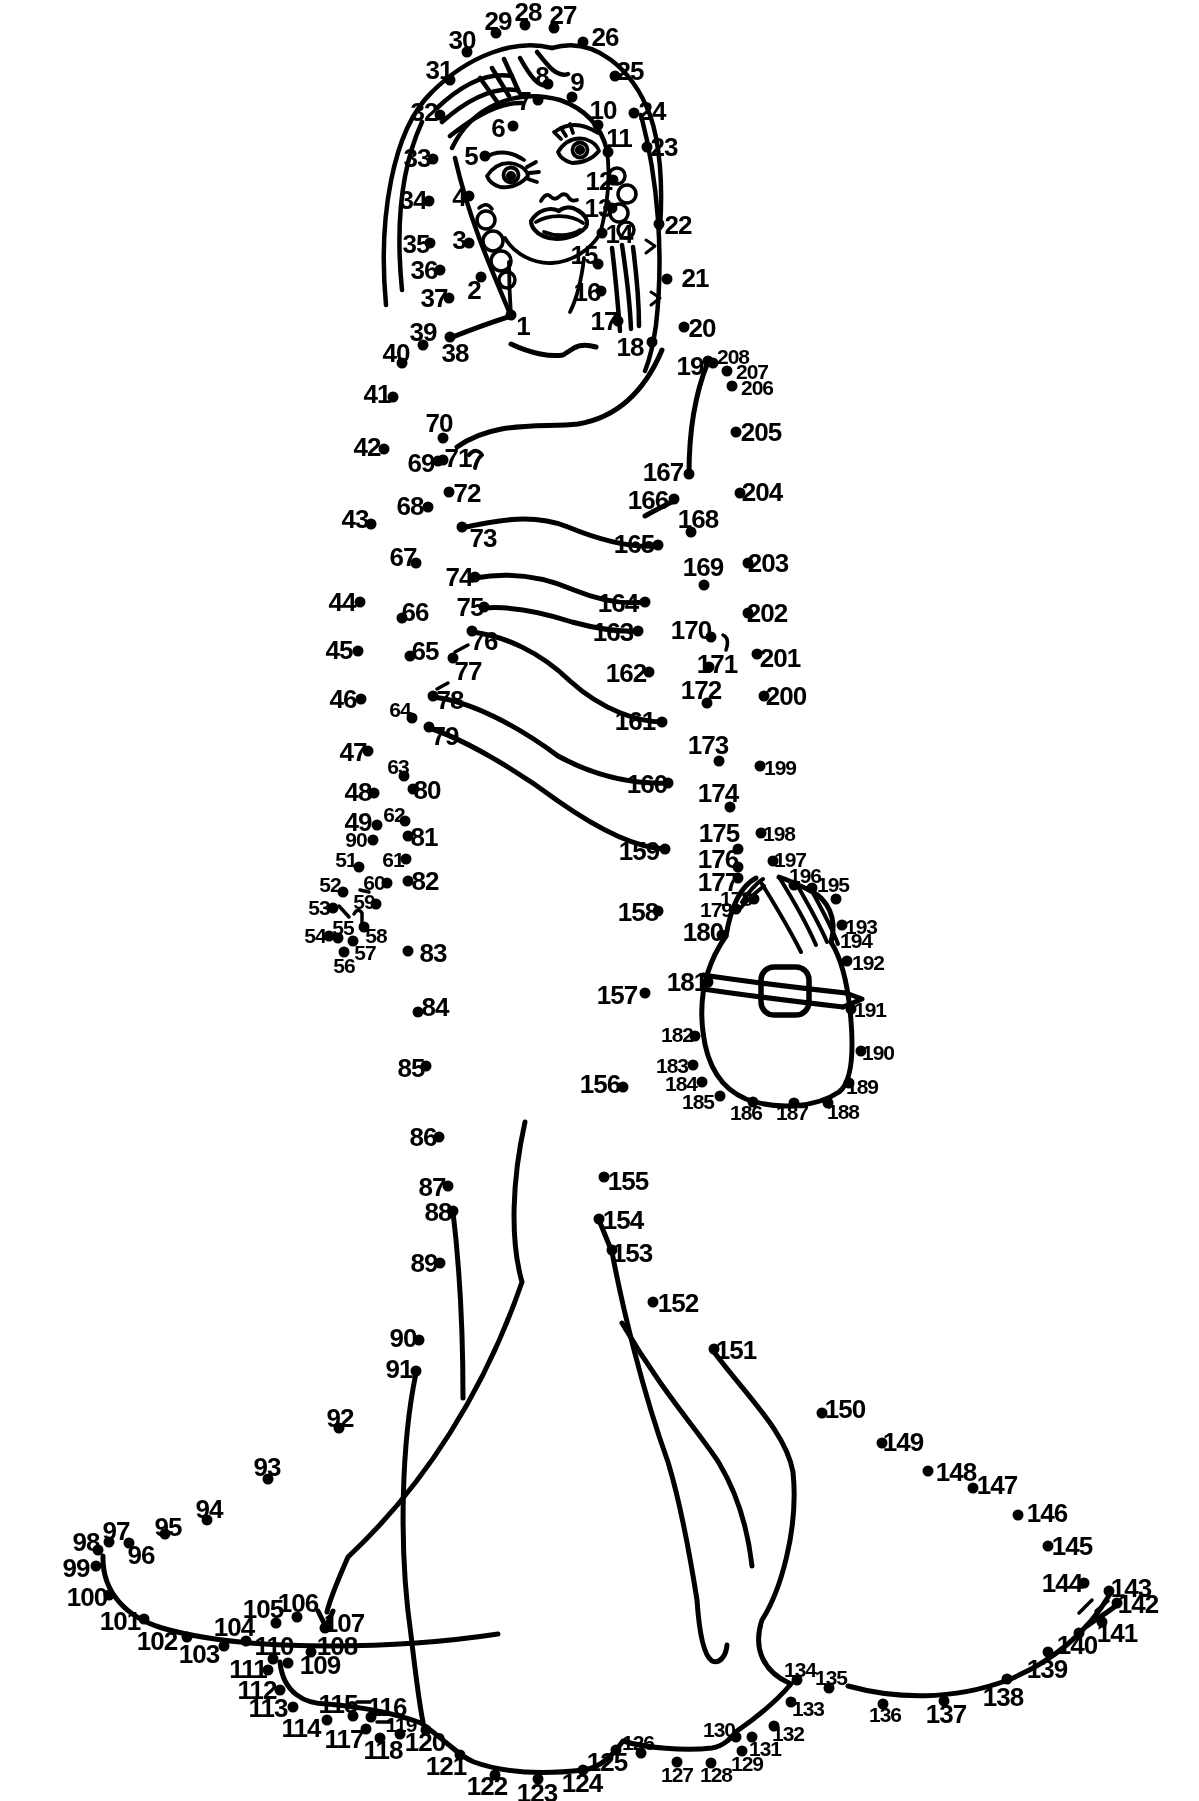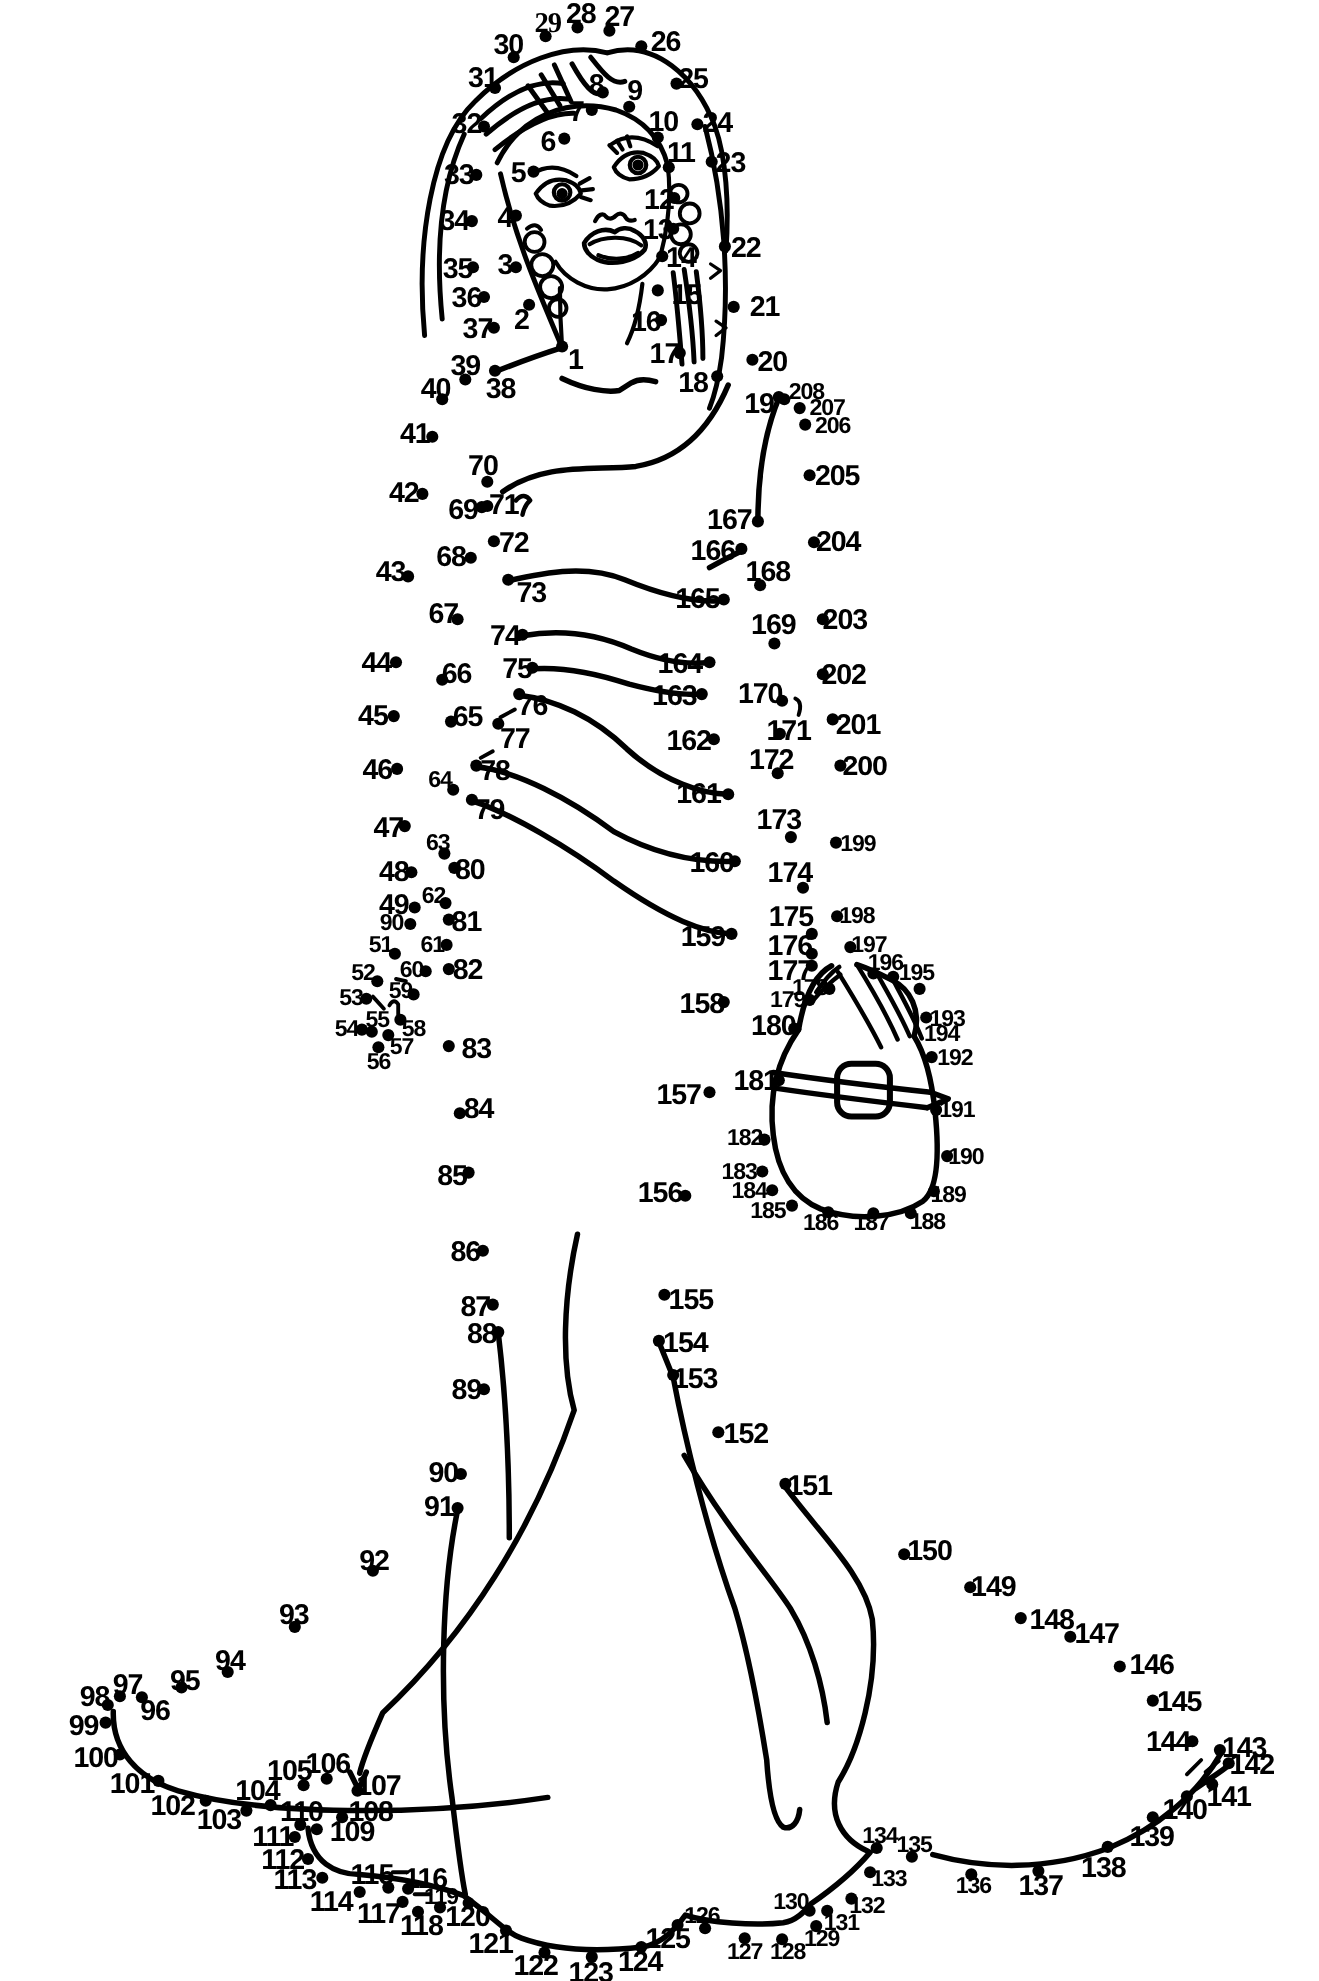--- a/index.html
+++ b/index.html
@@ -159,21 +159,21 @@
       <div class="num" style="left: 603px; top: 110px;">10</div>
       <div class="dot" style="left: 608px; top: 152px;"></div>
       <div class="num" style="left: 619px; top: 138px;">11</div>
       <div class="dot" style="left: 613px; top: 180px;"></div>
       <div class="num" style="left: 599px; top: 181px;">12</div>
       <div class="dot" style="left: 612px; top: 208px;"></div>
       <div class="num" style="left: 598px; top: 208px;">13</div>
       <div class="dot" style="left: 602px; top: 233px;"></div>
       <div class="num" style="left: 619px; top: 234px;">14</div>
       <div class="dot" style="left: 598px; top: 264px;"></div>
-      <div class="num" style="left: 584px; top: 267px; margin-left: 40px;">15</div>
+      <div class="num" style="left: 584px; top: 255px;">15</div>
       <div class="dot" style="left: 601px; top: 291px;"></div>
       <div class="num" style="left: 587px; top: 292px;">16</div>
       <div class="dot" style="left: 618px; top: 321px;"></div>
       <div class="num" style="left: 604px; top: 321px;">17</div>
       <div class="dot" style="left: 652px; top: 342px;"></div>
       <div class="num" style="left: 630px; top: 347px;">18</div>
       <div class="dot" style="left: 708px; top: 361px;"></div>
       <div class="num" style="left: 690px; top: 366px;">19</div>
       <div class="dot" style="left: 684px; top: 327px;"></div>
       <div class="num" style="left: 702px; top: 328px;">20</div>
@@ -187,21 +187,21 @@
       <div class="num" style="left: 652px; top: 111px;">24</div>
       <div class="dot" style="left: 615px; top: 76px;"></div>
       <div class="num" style="left: 630px; top: 71px;">25</div>
       <div class="dot" style="left: 583px; top: 42px;"></div>
       <div class="num" style="left: 605px; top: 37px;">26</div>
       <div class="dot" style="left: 554px; top: 28px;"></div>
       <div class="num" style="left: 563px; top: 15px;">27</div>
       <div class="dot" style="left: 525px; top: 25px;"></div>
       <div class="num" style="left: 528px; top: 12px;">28</div>
       <div class="dot" style="left: 496px; top: 33px;"></div>
-      <div class="num" style="left: 498px; top: 21px; font-family: Liberation Serif, serif;">29</div>
+      <div class="num" style="left: 498px; top: 21px;">29</div>
       <div class="dot" style="left: 467px; top: 52px;"></div>
       <div class="num" style="left: 462px; top: 40px;">30</div>
       <div class="dot" style="left: 450px; top: 80px;"></div>
       <div class="num" style="left: 439px; top: 70px;">31</div>
       <div class="dot" style="left: 440px; top: 115px;"></div>
       <div class="num" style="left: 424px; top: 112px;">32</div>
       <div class="dot" style="left: 433px; top: 159px;"></div>
       <div class="num" style="left: 417px; top: 158px;">33</div>
       <div class="dot" style="left: 429px; top: 201px;"></div>
       <div class="num" style="left: 413px; top: 200px;">34</div>

